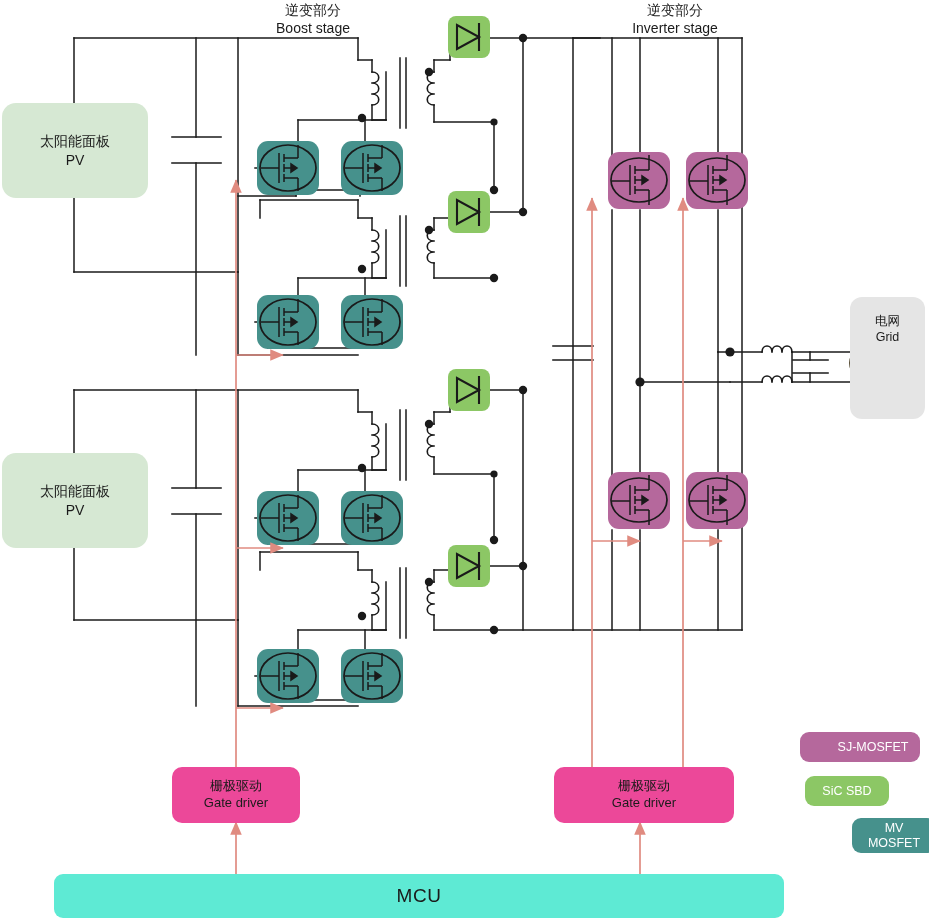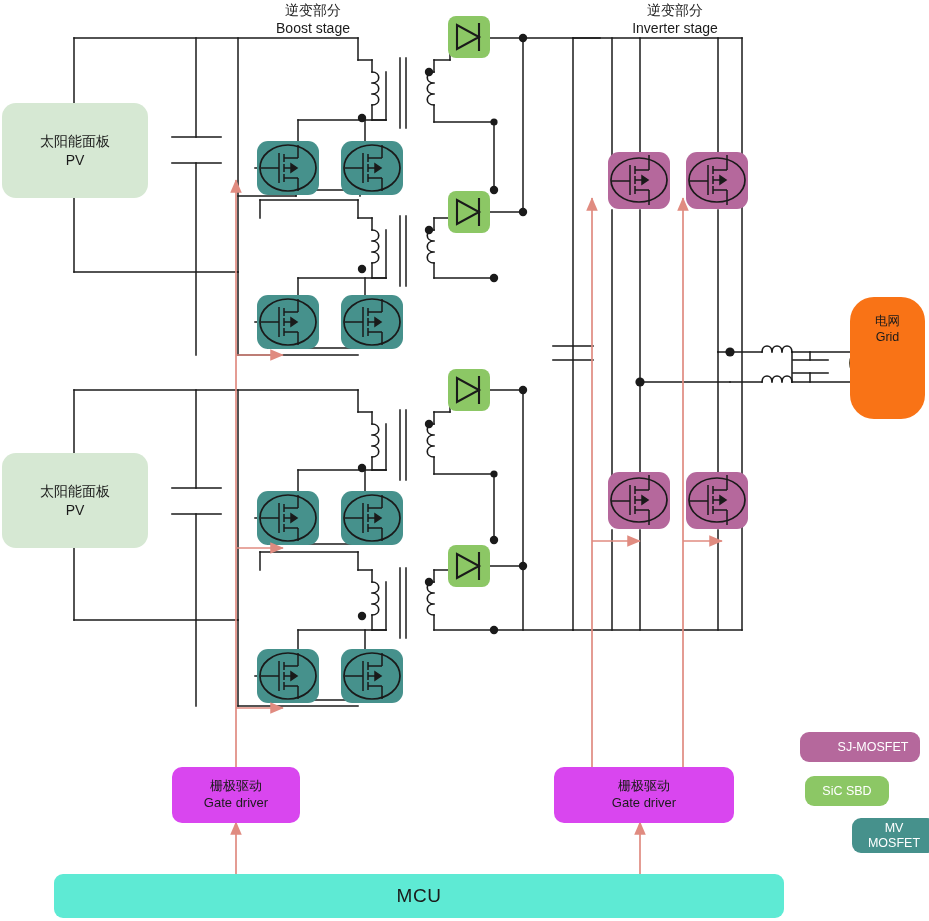--- a/index.html
+++ b/index.html
@@ -12,22 +12,22 @@
   svg.layer{position:absolute;left:0;top:0;width:929px;height:921px;}
   .lbl{position:absolute;text-align:center;color:#1b1b1b;line-height:1.25;}
   .stage-title{font-size:14px;white-space:nowrap;}
   .blockbox{
     position:absolute;display:flex;flex-direction:column;
     align-items:center;justify-content:center;
     border-radius:12px;text-align:center;line-height:1.3;
     color:#1b1b1b;font-size:14px;
   }
   .pvbox{background:#d6e8d3;border-radius:14px;}
-  .gridbox{background:#f97316;border-radius:24px;}
-  .gdbox{background:#d946ef;border-radius:10px;font-size:13px;}
+  .gridbox{background:#e5e5e5;border-radius:12px;}
+  .gdbox{background:#ec4899;border-radius:10px;font-size:13px;}
   .mcubox{background:#5eead4;border-radius:9px;font-size:19px;letter-spacing:.5px;}
   .legend-chip{
     position:absolute;display:flex;align-items:center;justify-content:center;
     border-radius:9px;color:#ffffff;font-size:12.5px;text-align:center;
     line-height:1.15;font-weight:400;
   }
   .chip-sj{background:#b5689c;padding-left:26px;}
   .chip-sbd{background:#8cc765;}
   .chip-mv{background:#46918c;margin-left:47px;}
   .cn{display:block;}

